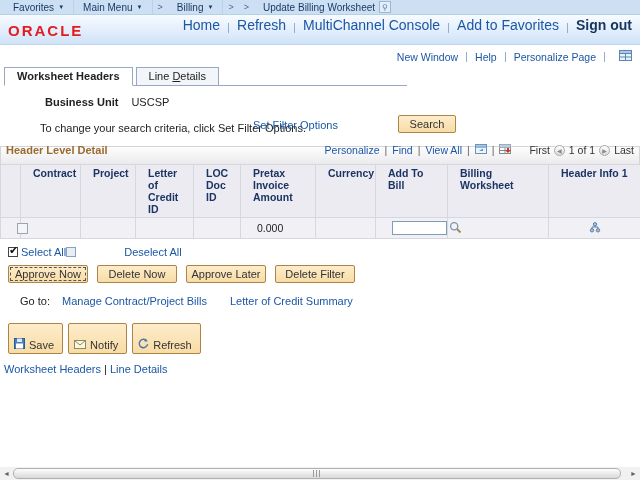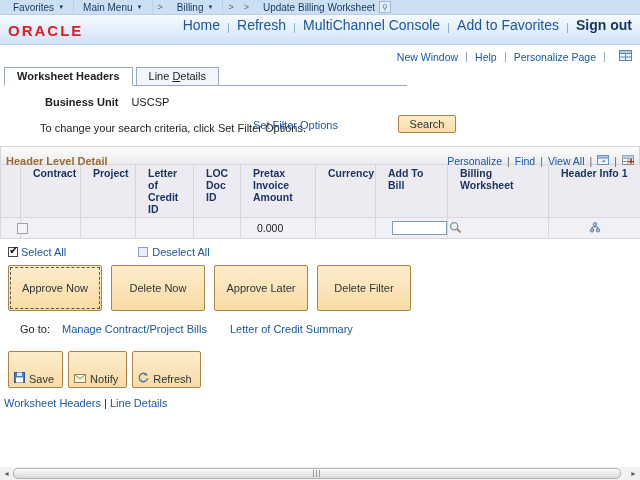--- a/index.html
+++ b/index.html
@@ -50,21 +50,21 @@
   .criteria-row { position:relative; height:22px; margin-top:7px; }
   .criteria-text { position:absolute; left:8px; top:7px;margin-left:32px; }
   .setfilter-link { position:absolute; left:253px; top:4px; color:#1b57a5; }
   .ps-btn { background:linear-gradient(180deg,#fdeccb,#f8dca6); border:1px solid #ad8446;
     border-radius:2px; font-size:11px; color:#333; padding:2px 10px; cursor:pointer;
     font-family:"Liberation Sans", sans-serif; }
   .search-btn { position:absolute; left:398px; top:0; width:58px; }
 
   
   .grouphdr { margin-top:9px; height:18px; background:linear-gradient(180deg,#fdfdfd,#ebebee);
-    border:1px solid #d5d5d8; border-bottom:none; display:flex; align-items:flex-start; padding:8px 5px; }
+    border:1px solid #d5d5d8; border-bottom:none; display:flex; align-items:flex-end; padding:8px 5px; }
   .grouphdr-title { color:#9a6a2f; font-weight:bold; font-size:11px; }
   .grouphdr-right { margin-left:auto; display:flex; align-items:center; font-size:10.5px; gap:4px; }
   .grouphdr-right a { color:#1b57a5; }
   .pipe { color:#666; margin:0 1px; }
   .pgnav { display:flex; align-items:center; gap:4px; margin-left:14px; color:#333; }
   .pg-circle { display:inline-block; width:11px; height:11px; border:1px solid #a9a9a9;
     border-radius:50%; background:linear-gradient(180deg,#fff,#dcdcdc); font-size:6px;
     color:#8a8a8a; text-align:center; line-height:10px; }
 
   table.grid { width:640px; border-collapse:collapse; table-layout:fixed; font-size:10.5px; }
@@ -83,37 +83,37 @@
   .center { text-align:center; }
 
   
   .selrow { margin:7px 0 0 8px; display:flex; align-items:center; font-size:11px; }
   .selrow a { color:#1b57a5; }
   .cb-checked { display:inline-block; width:10px; height:10px; border:1px solid #444;
     background:#fff; position:relative; margin-right:3px; vertical-align:-1px; }
   .cb-checked::after { content:"\2714"; position:absolute; left:0px; top:-4px; font-size:11px; color:#111; }
   .cb-empty { display:inline-block; width:10px; height:10px; border:1px solid #8aa0bd;
     background:#e9eef5; margin-right:4px; vertical-align:-1px; }
-  .desel { margin-left:72px; display:flex; align-items:center; }
+  .desel { display:flex; align-items:center;gap:44px; }
 
   
   .btnrow { margin:7px 0 0 8px; display:flex; gap:9px; }
-  .btnrow .ps-btn { width:94px; padding:16px 0; }
+  .btnrow .ps-btn { width:80px; padding:2px 0; }
   .btnrow .ps-btn.focused { outline:1px dashed #555; outline-offset:-3px; }
 
   
   .gotorow { position:relative; height:16px; margin-top:12px; }
   .goto-label { position:absolute; left:20px; }
   .goto-link1 { position:absolute; left:62px; color:#1b57a5; }
   .goto-link2 { position:absolute; left:230px; color:#1b57a5; }
 
   
   .toolbar { margin:12px 0 0 8px; display:flex; gap:5px; }
   .tb-btn { display:flex; align-items:center; gap:4px; background:linear-gradient(180deg,#fdeccb,#f8dca6);
-    border:1px solid #ad8446; border-radius:2px; font-size:11px; color:#333; padding:20px 8px 2px 5px;
+    border:1px solid #ad8446; border-radius:2px; font-size:11px; color:#333; padding:14px 8px 2px 5px;
     cursor:pointer; }
 
   .footlinks { margin:9px 0 0 4px; font-size:11px; }
   .footlinks a { color:#1b57a5; }
 
   
   .hscroll { position:absolute; bottom:0; left:0; width:640px; height:13px; background:#f1f1f1;
     display:flex; align-items:center; }
   .sb-btn { width:13px; height:13px; background:#f1f1f1; color:#606060; font-size:7px;
     display:flex; align-items:center; justify-content:center; flex:none; }
@@ -218,20 +218,27 @@
     <span class="pipe">|</span>
     <span>
       <svg width="12" height="10" viewBox="0 0 12 10">
         <rect x="0.5" y="0.5" width="11" height="9" fill="#fff" stroke="#8a8a8a"></rect>
         <line x1="0.5" y1="3.5" x2="11.5" y2="3.5" stroke="#8a8a8a"></line>
         <line x1="0.5" y1="6.5" x2="11.5" y2="6.5" stroke="#8a8a8a"></line>
         <line x1="6" y1="0.5" x2="6" y2="9.5" stroke="#8a8a8a"></line>
         <rect x="0.5" y="0.5" width="11" height="3" fill="#b9cfe8"></rect>
         <path d="M8 4 l3 3 -2 0 0 2 -2 0 0 -2 -2 0 z" fill="#c0392b" transform="rotate(180 8.5 6.5)"></path>
       </svg>
+    </span>
+    <span class="pgnav">
+      <span>First</span>
+      <span class="pg-circle">◀</span>
+      <span>1 of 1</span>
+      <span class="pg-circle">▶</span>
+      <span>Last</span>
     </span>
   </span>
 </div>
 
 <table class="grid">
   <colgroup>
     <col class="col-cb">
       <col class="col-contract">
       <col class="col-project">
       <col class="col-locid">

